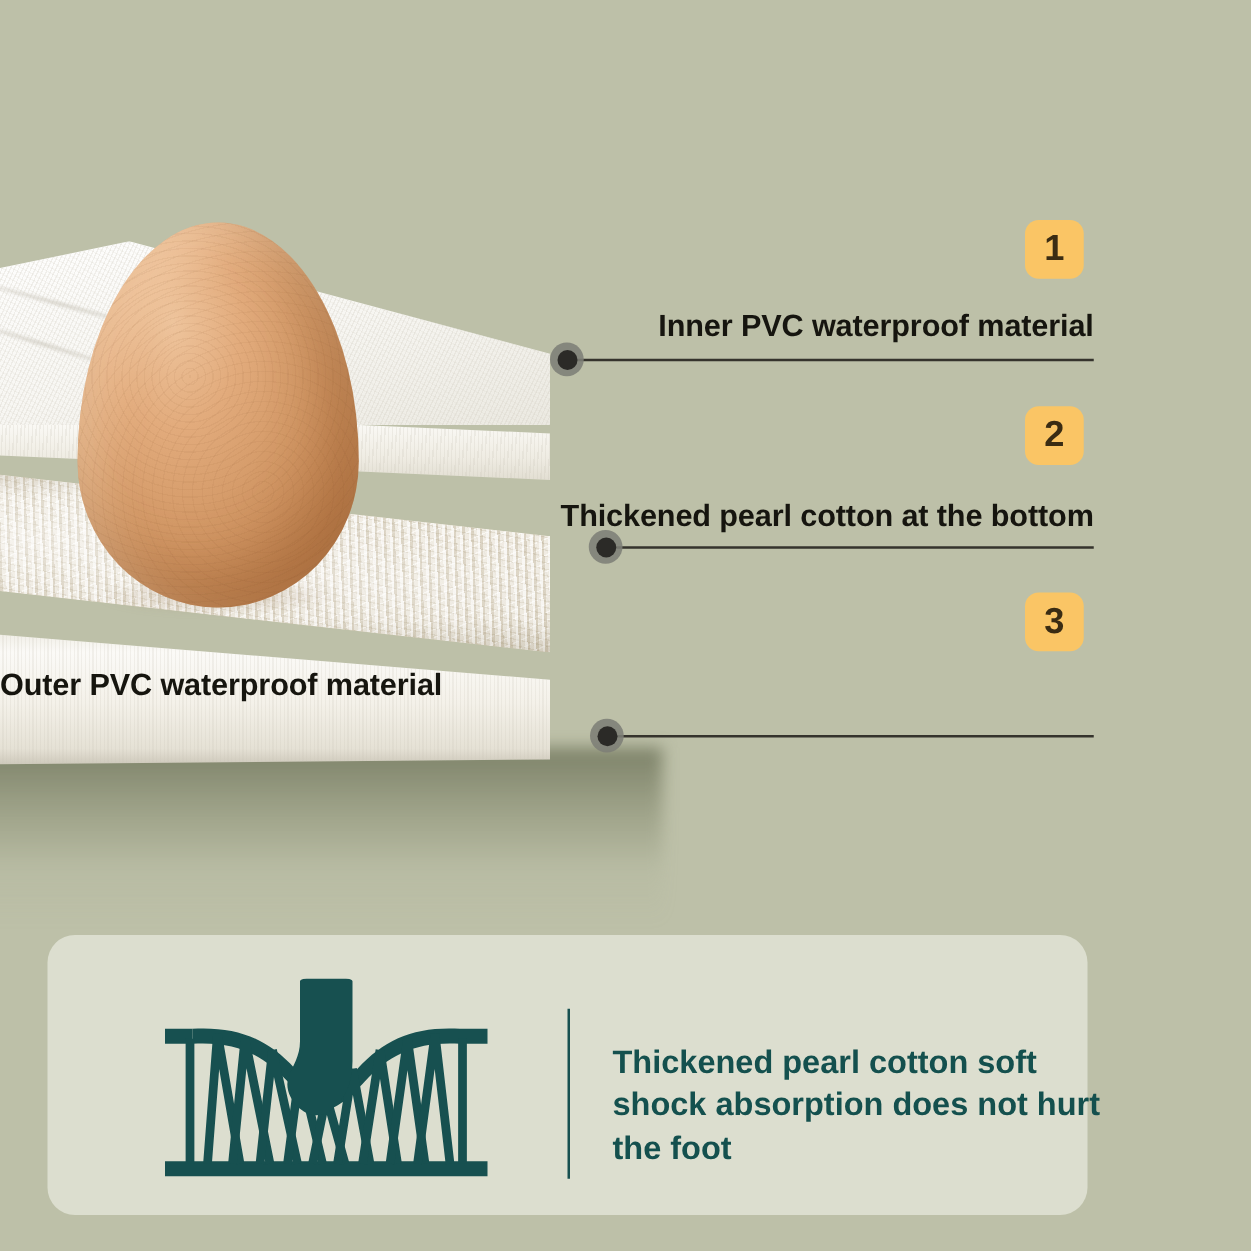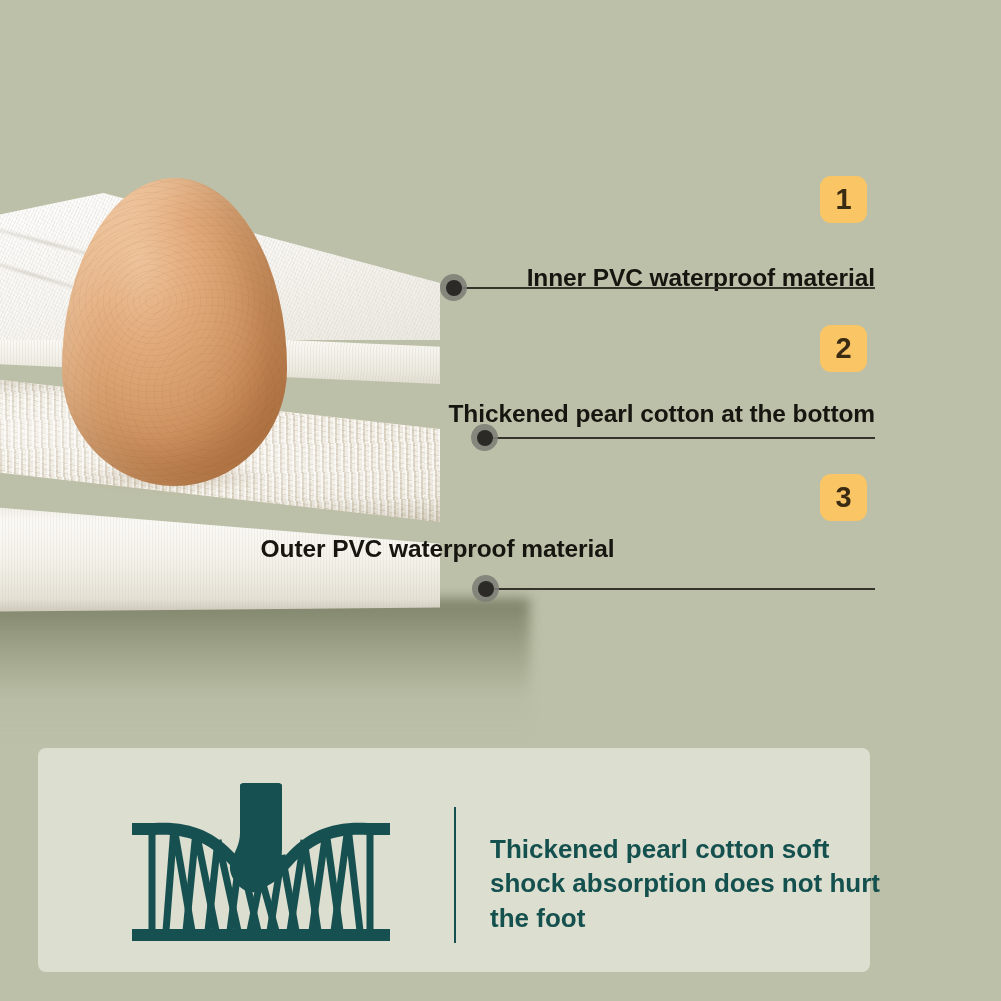--- a/index.html
+++ b/index.html
@@ -183,21 +183,21 @@
     background:#2b2a27;
   }
 
   
 
   #feature-panel {
     position:absolute;
     left:38px; top:748px;
     width:832px; height:224px;
     background:#dcdecf;
-    border-radius:8px;
+    border-radius:22px;
   }
 
   #spring-icon { position:absolute; left:92px; top:35px; }
 
   .panel-divider {
     position:absolute;
     left:416px; top:59px;
     width:2px; height:136px;
     background:#175050;
   }
@@ -228,35 +228,35 @@
       <div class="crease" style="left:-6px; top:52px; width:250px; transform:rotate(15deg);"></div>
       <div class="crease" style="left:0px; top:84px; width:210px; transform:rotate(17deg);"></div>
     </div>
 
     <div class="egg-contact"></div>
     <div class="egg"></div>
   </div>
 
   <div class="callout">
     <div class="badge" style="left:820px; top:176px;">1</div>
-    <div class="label" style="left:0; top:248px; width:875px; text-align:right;margin-top:16px;">Inner PVC waterproof material</div>
+    <div class="label" style="left:0; top:248px; width:875px; text-align:right;">Inner PVC waterproof material</div>
     <div class="rule" style="left:455px; top:287px; width:420px;"></div>
     <div class="dot" style="left:440px; top:274px;"></div>
   </div>
 
   <div class="callout">
     <div class="badge" style="left:820px; top:325px;">2</div>
     <div class="label" style="left:0; top:388px; width:875px; text-align:right;margin-top:12px;">Thickened pearl cotton at the bottom</div>
     <div class="rule" style="left:486px; top:437px; width:389px;"></div>
     <div class="dot" style="left:471px; top:424px;"></div>
   </div>
 
   <div class="callout">
     <div class="badge" style="left:820px; top:474px;">3</div>
-    <div class="label" style="left:0; top:535px; width:875px; text-align:center;">Outer PVC waterproof material</div>
+    <div class="label" style="left:0; top:535px; width:875px; text-align:left;">Outer PVC waterproof material</div>
     <div class="rule" style="left:487px; top:588px; width:388px;"></div>
     <div class="dot" style="left:472px; top:575px;"></div>
   </div>
 
   <div id="feature-panel">
 
     <div id="spring-icon">
       <svg width="262" height="160" viewBox="0 0 262 160" aria-hidden="true">
         <g fill="#175050">
 

